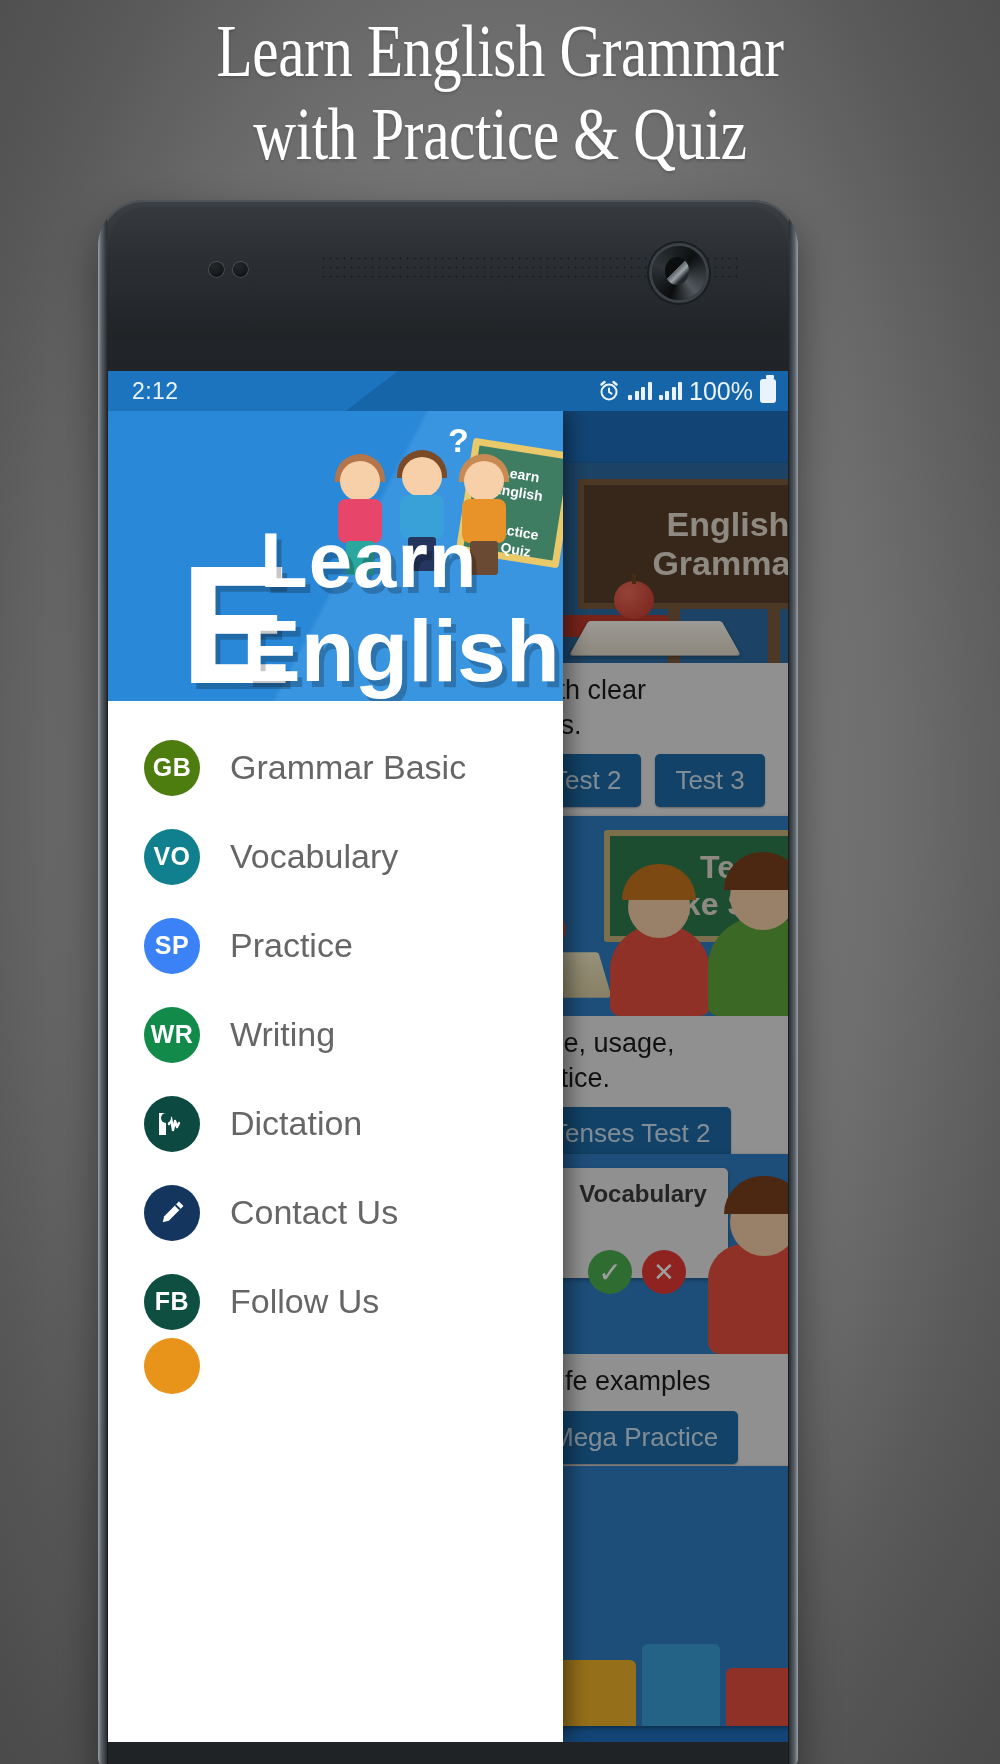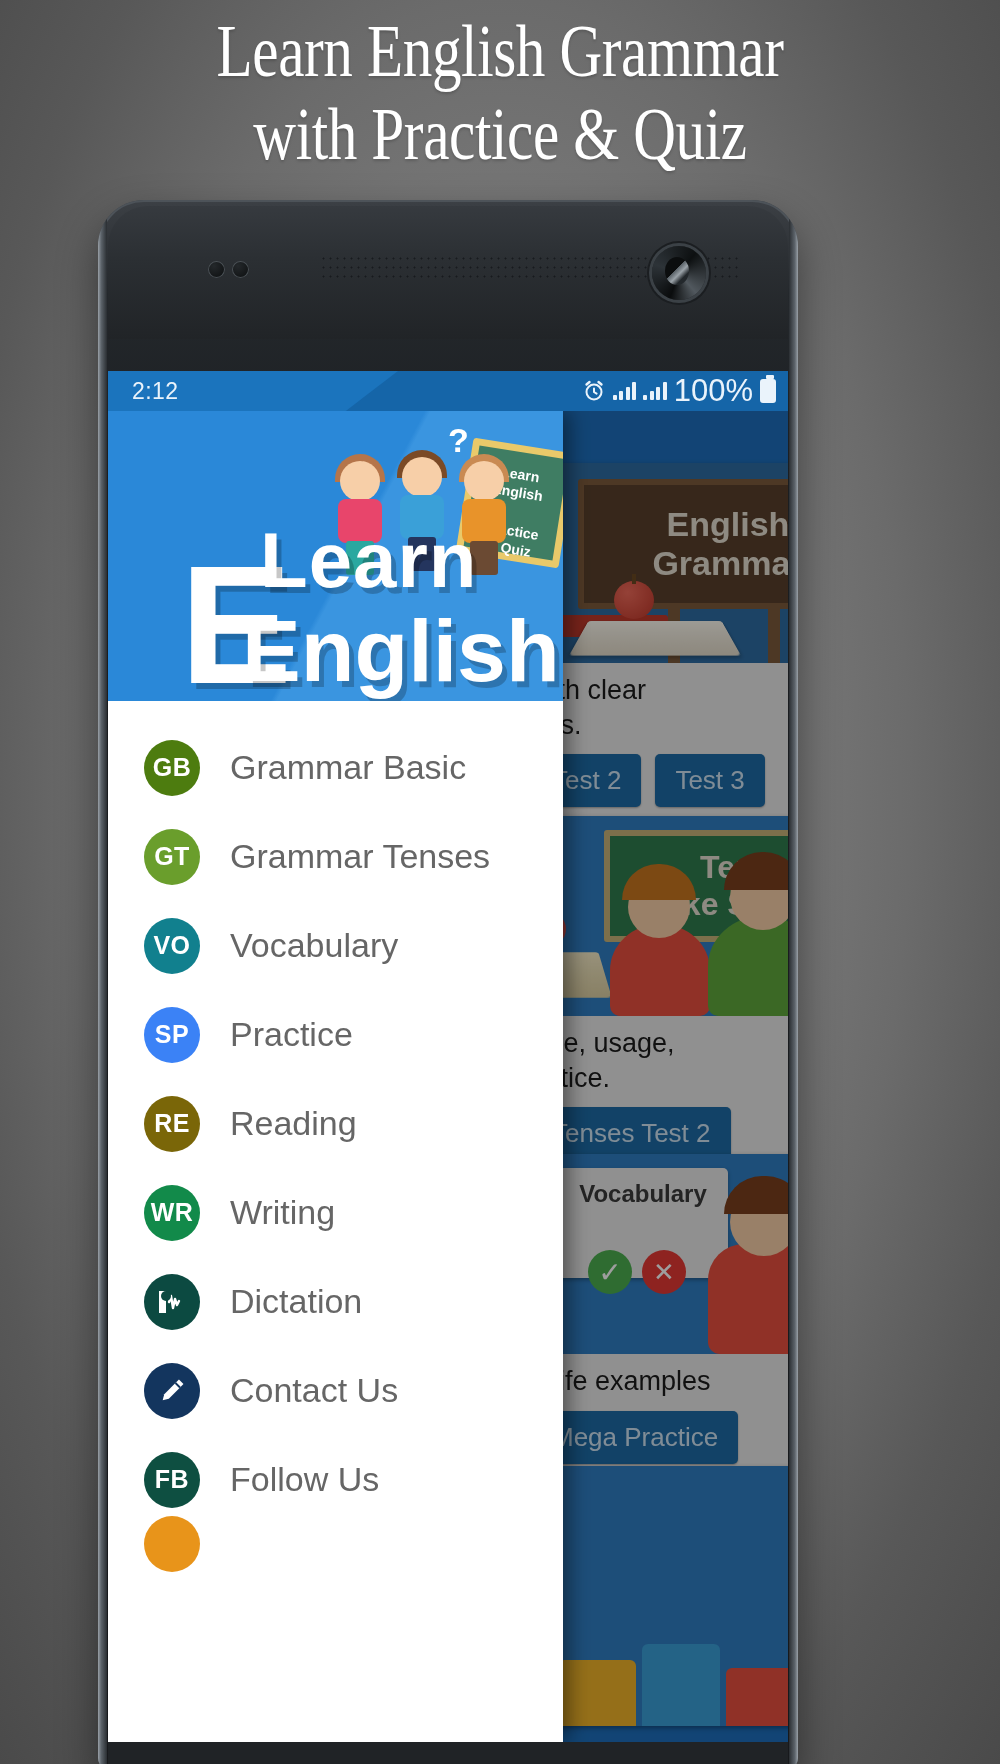--- a/index.html
+++ b/index.html
@@ -77,21 +77,21 @@
   .statusbar .sb-sheen{position:absolute;left:0;top:0;width:290px;height:100%;
     background:#1b74bd; clip-path:polygon(0 0,100% 0,82% 100%,0 100%); }
   .clock{position:relative; z-index:2; letter-spacing:.4px;}
   .sb-right{position:relative; z-index:2; display:flex; align-items:center; gap:7px;}
   .bars{display:inline-flex; align-items:flex-end; gap:2.5px; height:18px;}
   .bars i{display:block;width:4px;background:#eaf3fb;border-radius:1px;}
   .bars i:nth-child(1){height:5px}.bars i:nth-child(2){height:9px}
   .bars i:nth-child(3){height:13px}.bars i:nth-child(4){height:18px}
   .batt{width:16px;height:24px;border:2.5px solid #eaf3fb;border-radius:3px;position:relative;background:#eaf3fb;}
   .batt::before{content:"";position:absolute;left:4px;top:-6px;width:8px;height:4px;background:#eaf3fb;border-radius:1px;}
-  .pct{font-size:31px}
+  .pct{font-size:25px}
 
   
   .content{position:absolute; left:0; top:40px; right:0; bottom:0; background:#1d6fbd; z-index:1;}
   .card{
     position:absolute; left:410px; width:460px;
     background:#e9e9e9; border-radius:4px; box-shadow:0 2px 5px rgba(0,0,0,.35);
     overflow:hidden;
   }
   .card-img{height:200px; position:relative; overflow:hidden;}
   .card-body{padding:10px 14px 14px;}
@@ -372,39 +372,31 @@
         </div>
       </div>
 
       <div class="menu">
 
         <div class="mitem">
           <div class="mico" style="background:#4d7c0f">GB</div>
           <div class="mlabel">Grammar Basic</div>
         </div>
 
-        <div class="mitem">
-          <div class="mico" style="background:#6a9e2c">GT</div>
-          <div class="mlabel">Grammar Tenses</div>
-        </div>
 
         <div class="mitem">
           <div class="mico" style="background:#11808e">VO</div>
           <div class="mlabel">Vocabulary</div>
         </div>
 
         <div class="mitem">
           <div class="mico" style="background:#3b82f6">SP</div>
           <div class="mlabel">Practice</div>
         </div>
 
-        <div class="mitem">
-          <div class="mico" style="background:#7a6608">RE</div>
-          <div class="mlabel">Reading</div>
-        </div>
 
         <div class="mitem">
           <div class="mico" style="background:#128a4a">WR</div>
           <div class="mlabel">Writing</div>
         </div>
 
         <div class="mitem">
           <div class="mico" style="background:#0c4a41">
             <svg width="34" height="30" viewBox="0 0 34 30">
               <path d="M4 4h7v22H4z" fill="#ffffff"></path>

